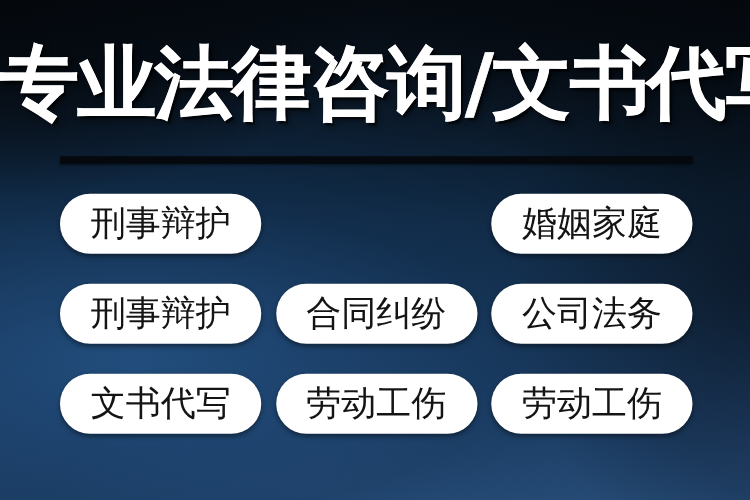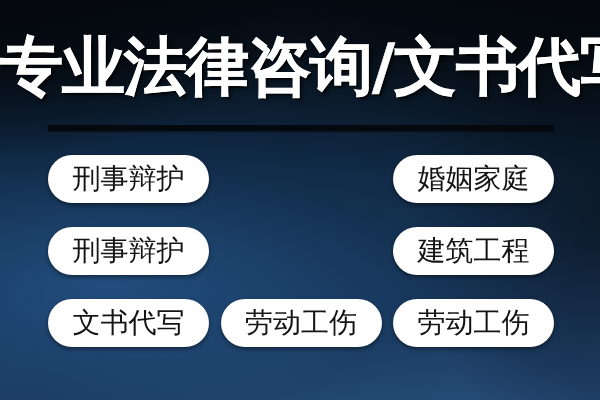--- a/index.html
+++ b/index.html
@@ -121,21 +121,22 @@
 
     <div class="tag-grid">
 
       <div class="tag-row">
         <div class="tag">刑事辩护</div>
         <div class="tag">婚姻家庭</div>
       </div>
 
       <div class="tag-row">
         <div class="tag">刑事辩护</div>
-        <div class="tag">建筑工程</div>
+        <div class="tag">合同纠纷</div>
+        <div class="tag">公司法务</div>
       </div>
 
       <div class="tag-row">
         <div class="tag">文书代写</div>
         <div class="tag">劳动工伤</div>
         <div class="tag">劳动工伤</div>
       </div>
 
     </div>
   </div>

